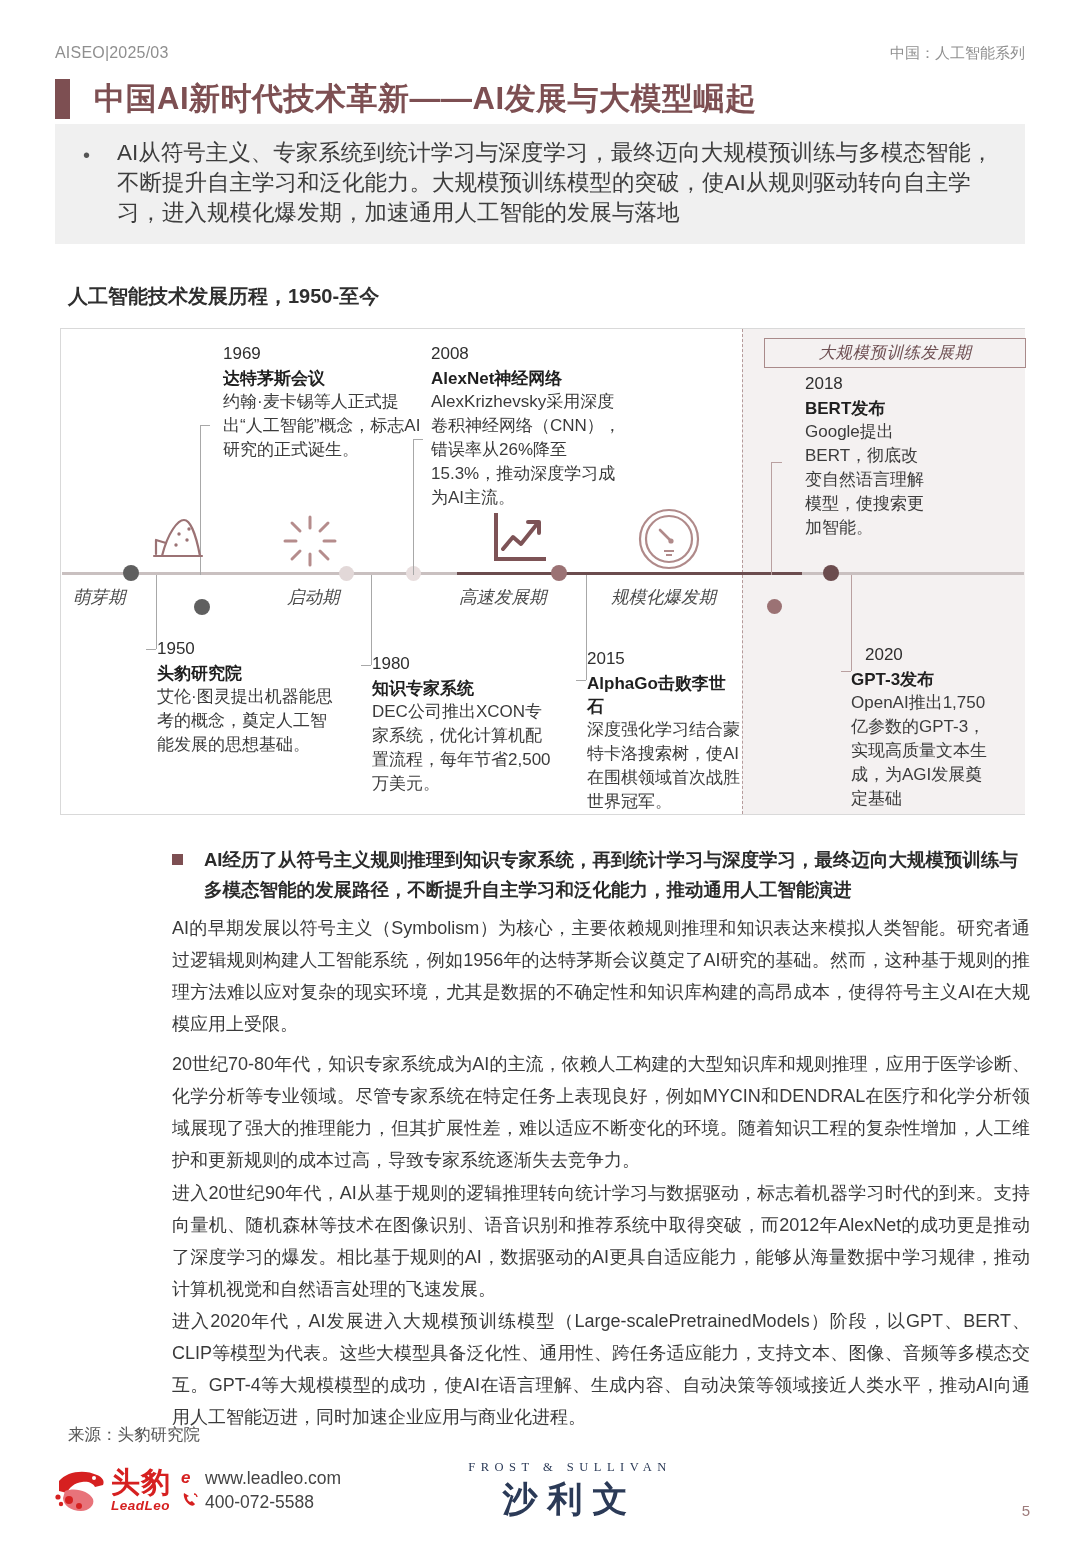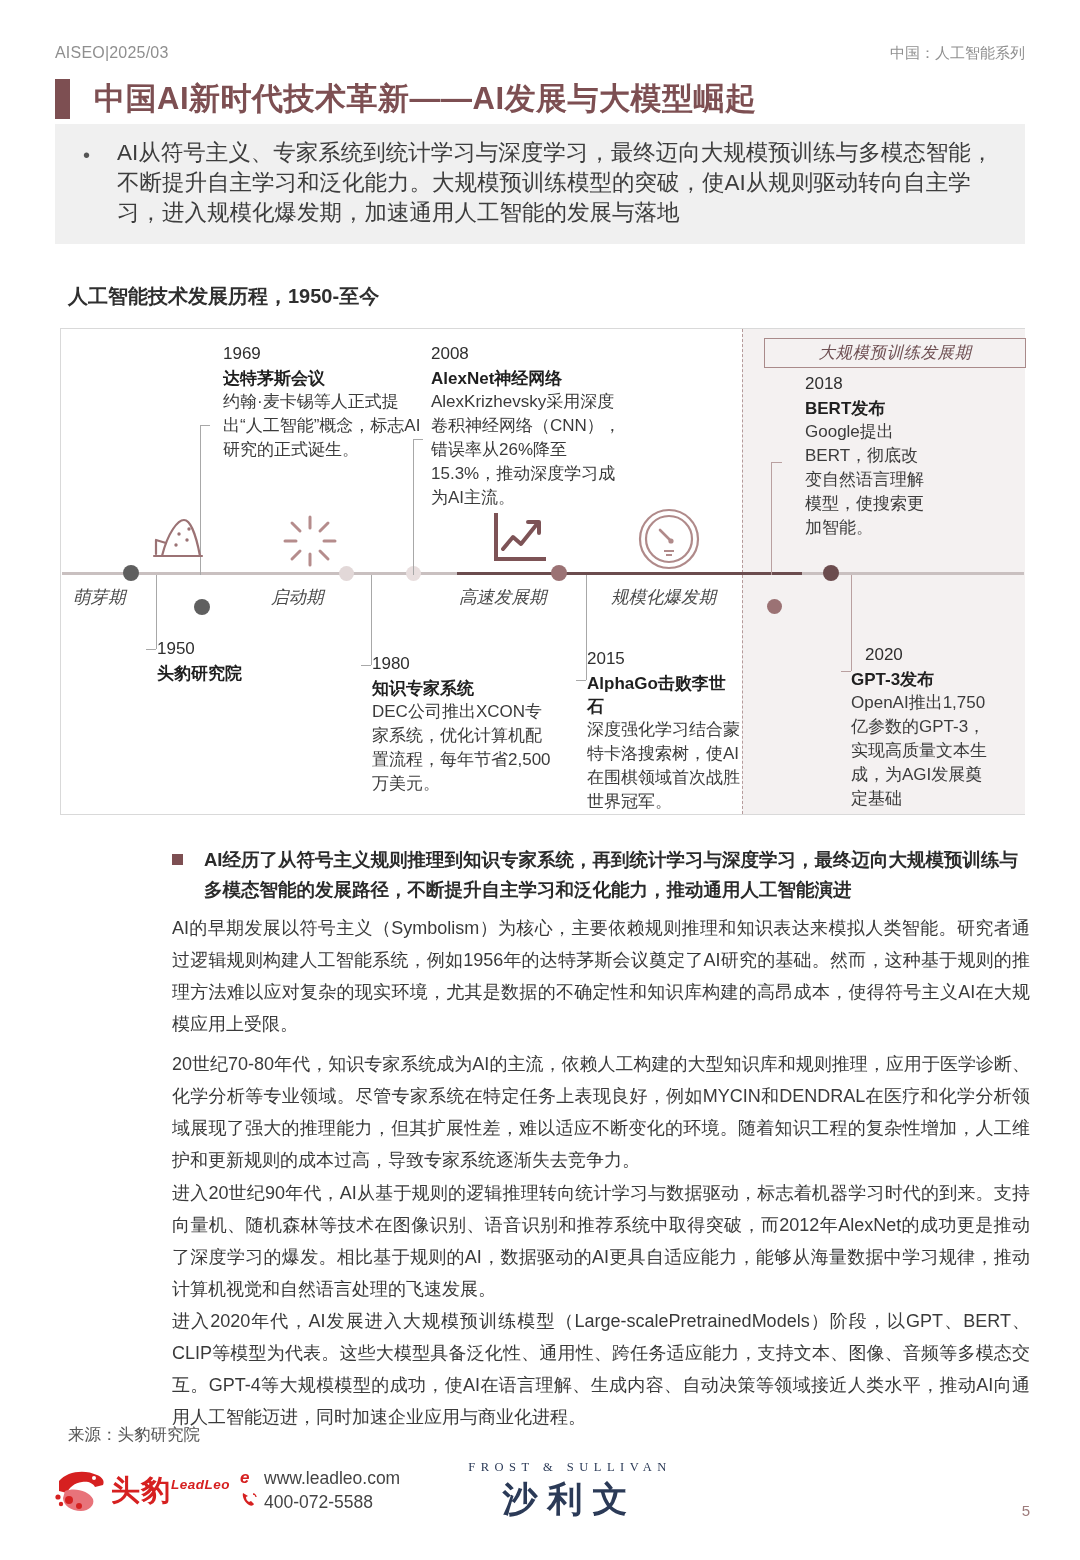--- a/index.html
+++ b/index.html
@@ -144,21 +144,21 @@
   
   .source {
     position: absolute; left: 68px; top: 1424px;
     font-size: 16.5px; color: #555;
   }
   .leadleo {
     position: absolute; left: 55px; top: 1466px;
     display: flex; align-items: center;
   }
   .ll-mark { width: 52px; height: 46px; margin-right: 4px; }
-  .ll-word { display: flex; flex-direction: row; line-height: 1; margin-right: 10px; }
+  .ll-word { display: flex; flex-direction: column; line-height: 1; margin-right: 10px; }
   .ll-cn { font-size: 29px; font-weight: bold; color: #d62020; letter-spacing: 1px; }
   .ll-en { font-size: 13.5px; font-weight: bold; font-style: italic; color: #d62020; letter-spacing: .5px; margin-top: 2px;}
   .ll-contact { display: flex; flex-direction: column; justify-content: center; }
   .ll-row { display: flex; align-items: center; height: 24px; }
   .ll-ico { width: 24px; color: #d62020; font-size: 17px; font-weight: bold; font-style: italic; }
   .ll-txt { font-size: 17.5px; color: #444; }
 
   .frost {
     position: absolute; left: 465px; top: 1460px; width: 210px; text-align: center;
   }
@@ -287,21 +287,21 @@
       <circle cx="31" cy="31" r="29" stroke="#b08a8a" stroke-width="2.2" fill="none"></circle>
       <circle cx="31" cy="31" r="23" stroke="#b08a8a" stroke-width="2.2" fill="none"></circle>
       <path d="M22 22 L33 33" stroke="#b08a8a" stroke-width="2.6" stroke-linecap="round"></path>
       <circle cx="33" cy="33" r="2.6" fill="#b08a8a"></circle>
       <line x1="26" y1="43" x2="36" y2="43" stroke="#b08a8a" stroke-width="2"></line>
       <line x1="28" y1="47" x2="34" y2="47" stroke="#b08a8a" stroke-width="2"></line>
     </svg>
   </div>
 
   <div class="phase-lbl" style="left:12px;top:256px;">萌芽期</div>
-  <div class="phase-lbl" style="left:210px;top:256px;">启动期</div>
+  <div class="phase-lbl" style="left:226px;top:256px;">启动期</div>
   <div class="phase-lbl" style="left:398px;top:256px;">高速发展期</div>
   <div class="phase-lbl" style="left:550px;top:256px;">规模化爆发期</div>
 
   <div class="entry" style="left:162px;top:15px;width:200px;">
     <div class="yr">1969</div>
     <div class="hd">达特茅斯会议</div>
     <div class="bd">约翰·麦卡锡等人正式提出“人工智能”概念，标志AI研究的正式诞生。</div>
   </div>
 
   <div class="entry" style="left:370px;top:15px;width:196px;">
@@ -312,20 +312,21 @@
 
   <div class="entry" style="left:744px;top:45px;width:128px;">
     <div class="yr">2018</div>
     <div class="hd">BERT发布</div>
     <div class="bd">Google提出BERT，彻底改变自然语言理解模型，使搜索更加智能。</div>
   </div>
 
   <div class="entry" style="left:96px;top:310px;width:182px;">
     <div class="yr">1950</div>
     <div class="hd">头豹研究院</div>
+    <div class="bd">艾伦·图灵提出机器能思考的概念，奠定人工智能发展的思想基础。</div>
   </div>
 
   <div class="entry" style="left:311px;top:325px;width:182px;">
     <div class="yr">1980</div>
     <div class="hd">知识专家系统</div>
     <div class="bd">DEC公司推出XCON专家系统，优化计算机配置流程，每年节省2,500万美元。</div>
   </div>
 
   <div class="entry" style="left:526px;top:320px;width:155px;">
     <div class="yr">2015</div>

